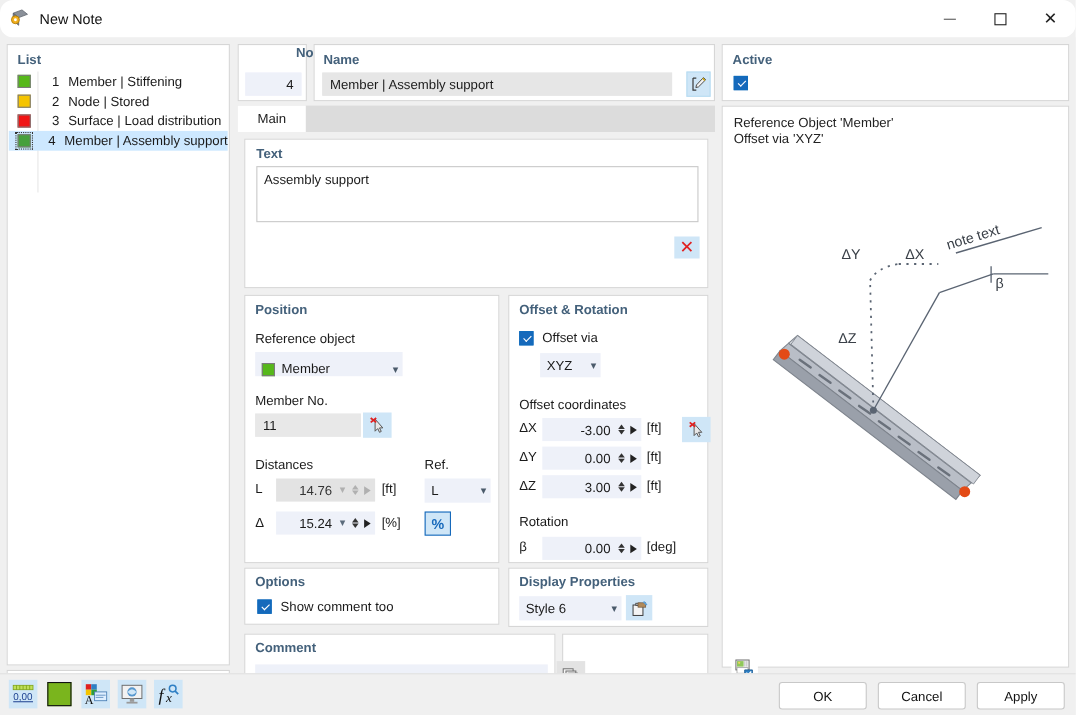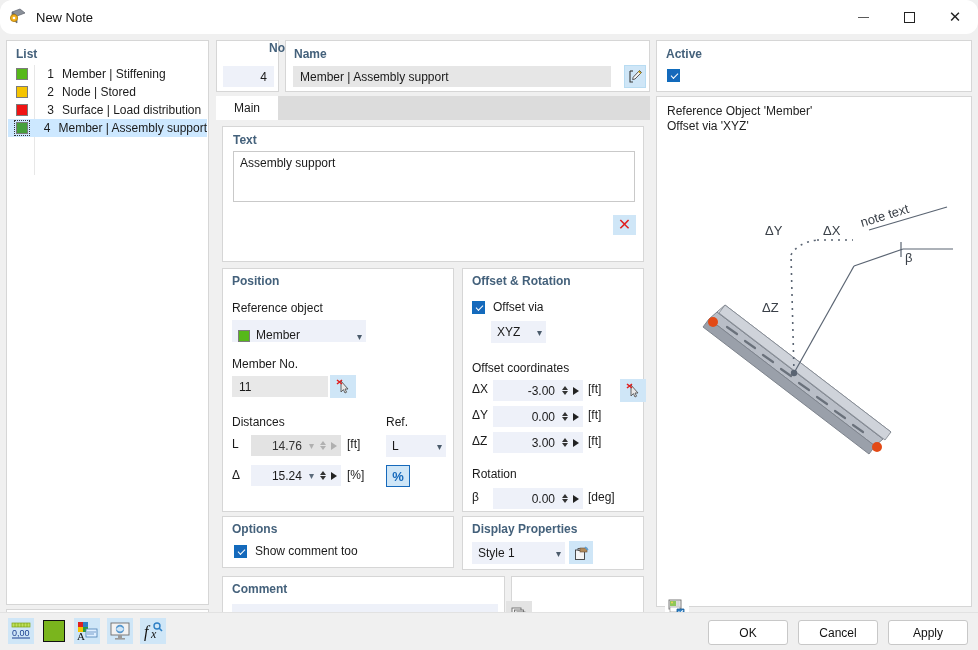--- a/index.html
+++ b/index.html
@@ -399,21 +399,21 @@
 
     <div class="box opt-box">
       <div class="grp-title sec-lbl">Options</div>
       <span class="cbx" style="position:absolute; left:11px; top:28px;"></span>
       <div class="sub-lbl" style="left:32px; top:27px;">Show comment too</div>
     </div>
 
     <div class="box disp-box">
       <div class="grp-title sec-lbl">Display Properties</div>
       <div class="dd" style="left:9px; top:25px; width:93px;">
-        <span>Style 1</span>
+        <span>Style 6</span>
         <span class="chev">▾</span>
       </div>
       <div class="pick-btn" style="left:106px; top:24px; width:24px; height:23px;">
         <svg width="16" height="16" viewBox="0 0 16 16">
           <rect x="2.5" y="5" width="9" height="9.5" fill="#f4f4f4" stroke="#3c3c3c" stroke-width=".9"></rect>
           <rect x="5" y="3.4" width="4" height="2" fill="#b9b9b9" stroke="#3c3c3c" stroke-width=".7"></rect>
           <rect x="7" y="3" width="7" height="4" fill="#b08a5a" stroke="#6b523a" stroke-width=".6"></rect>
           <path d="M12 2 L15 5" stroke="#5aa0d8" stroke-width="1.6"></path>
         </svg>
       </div>

